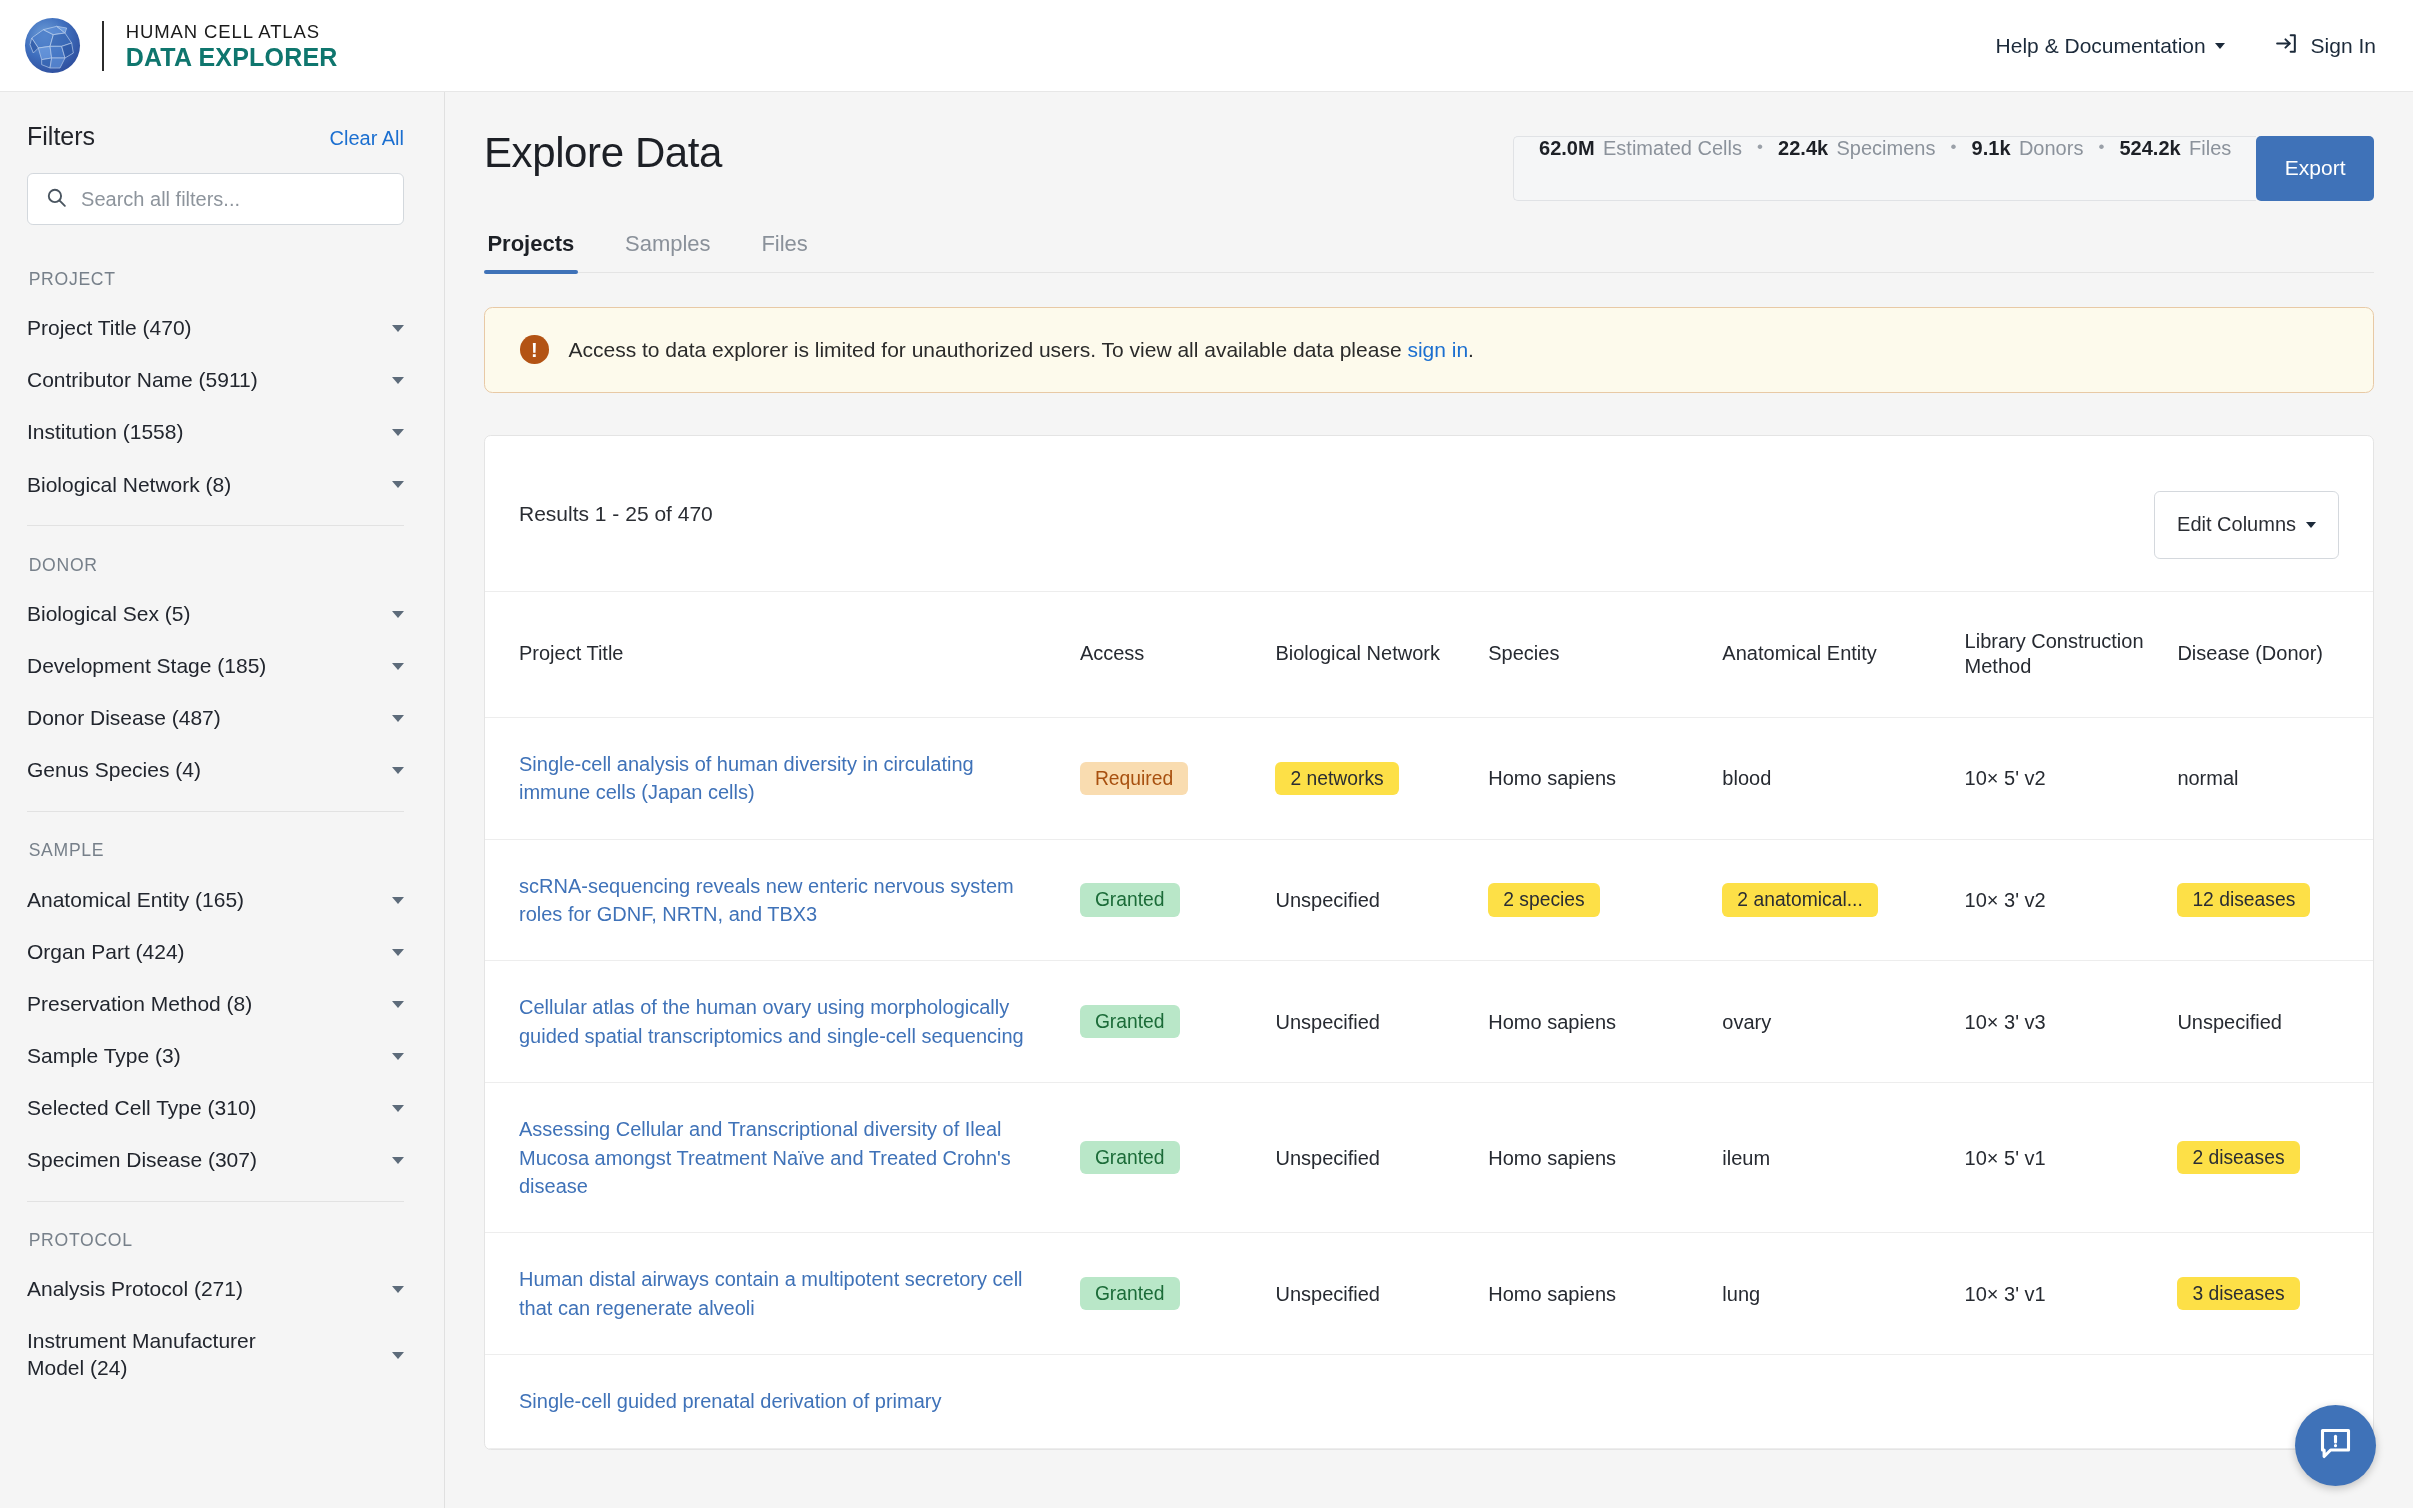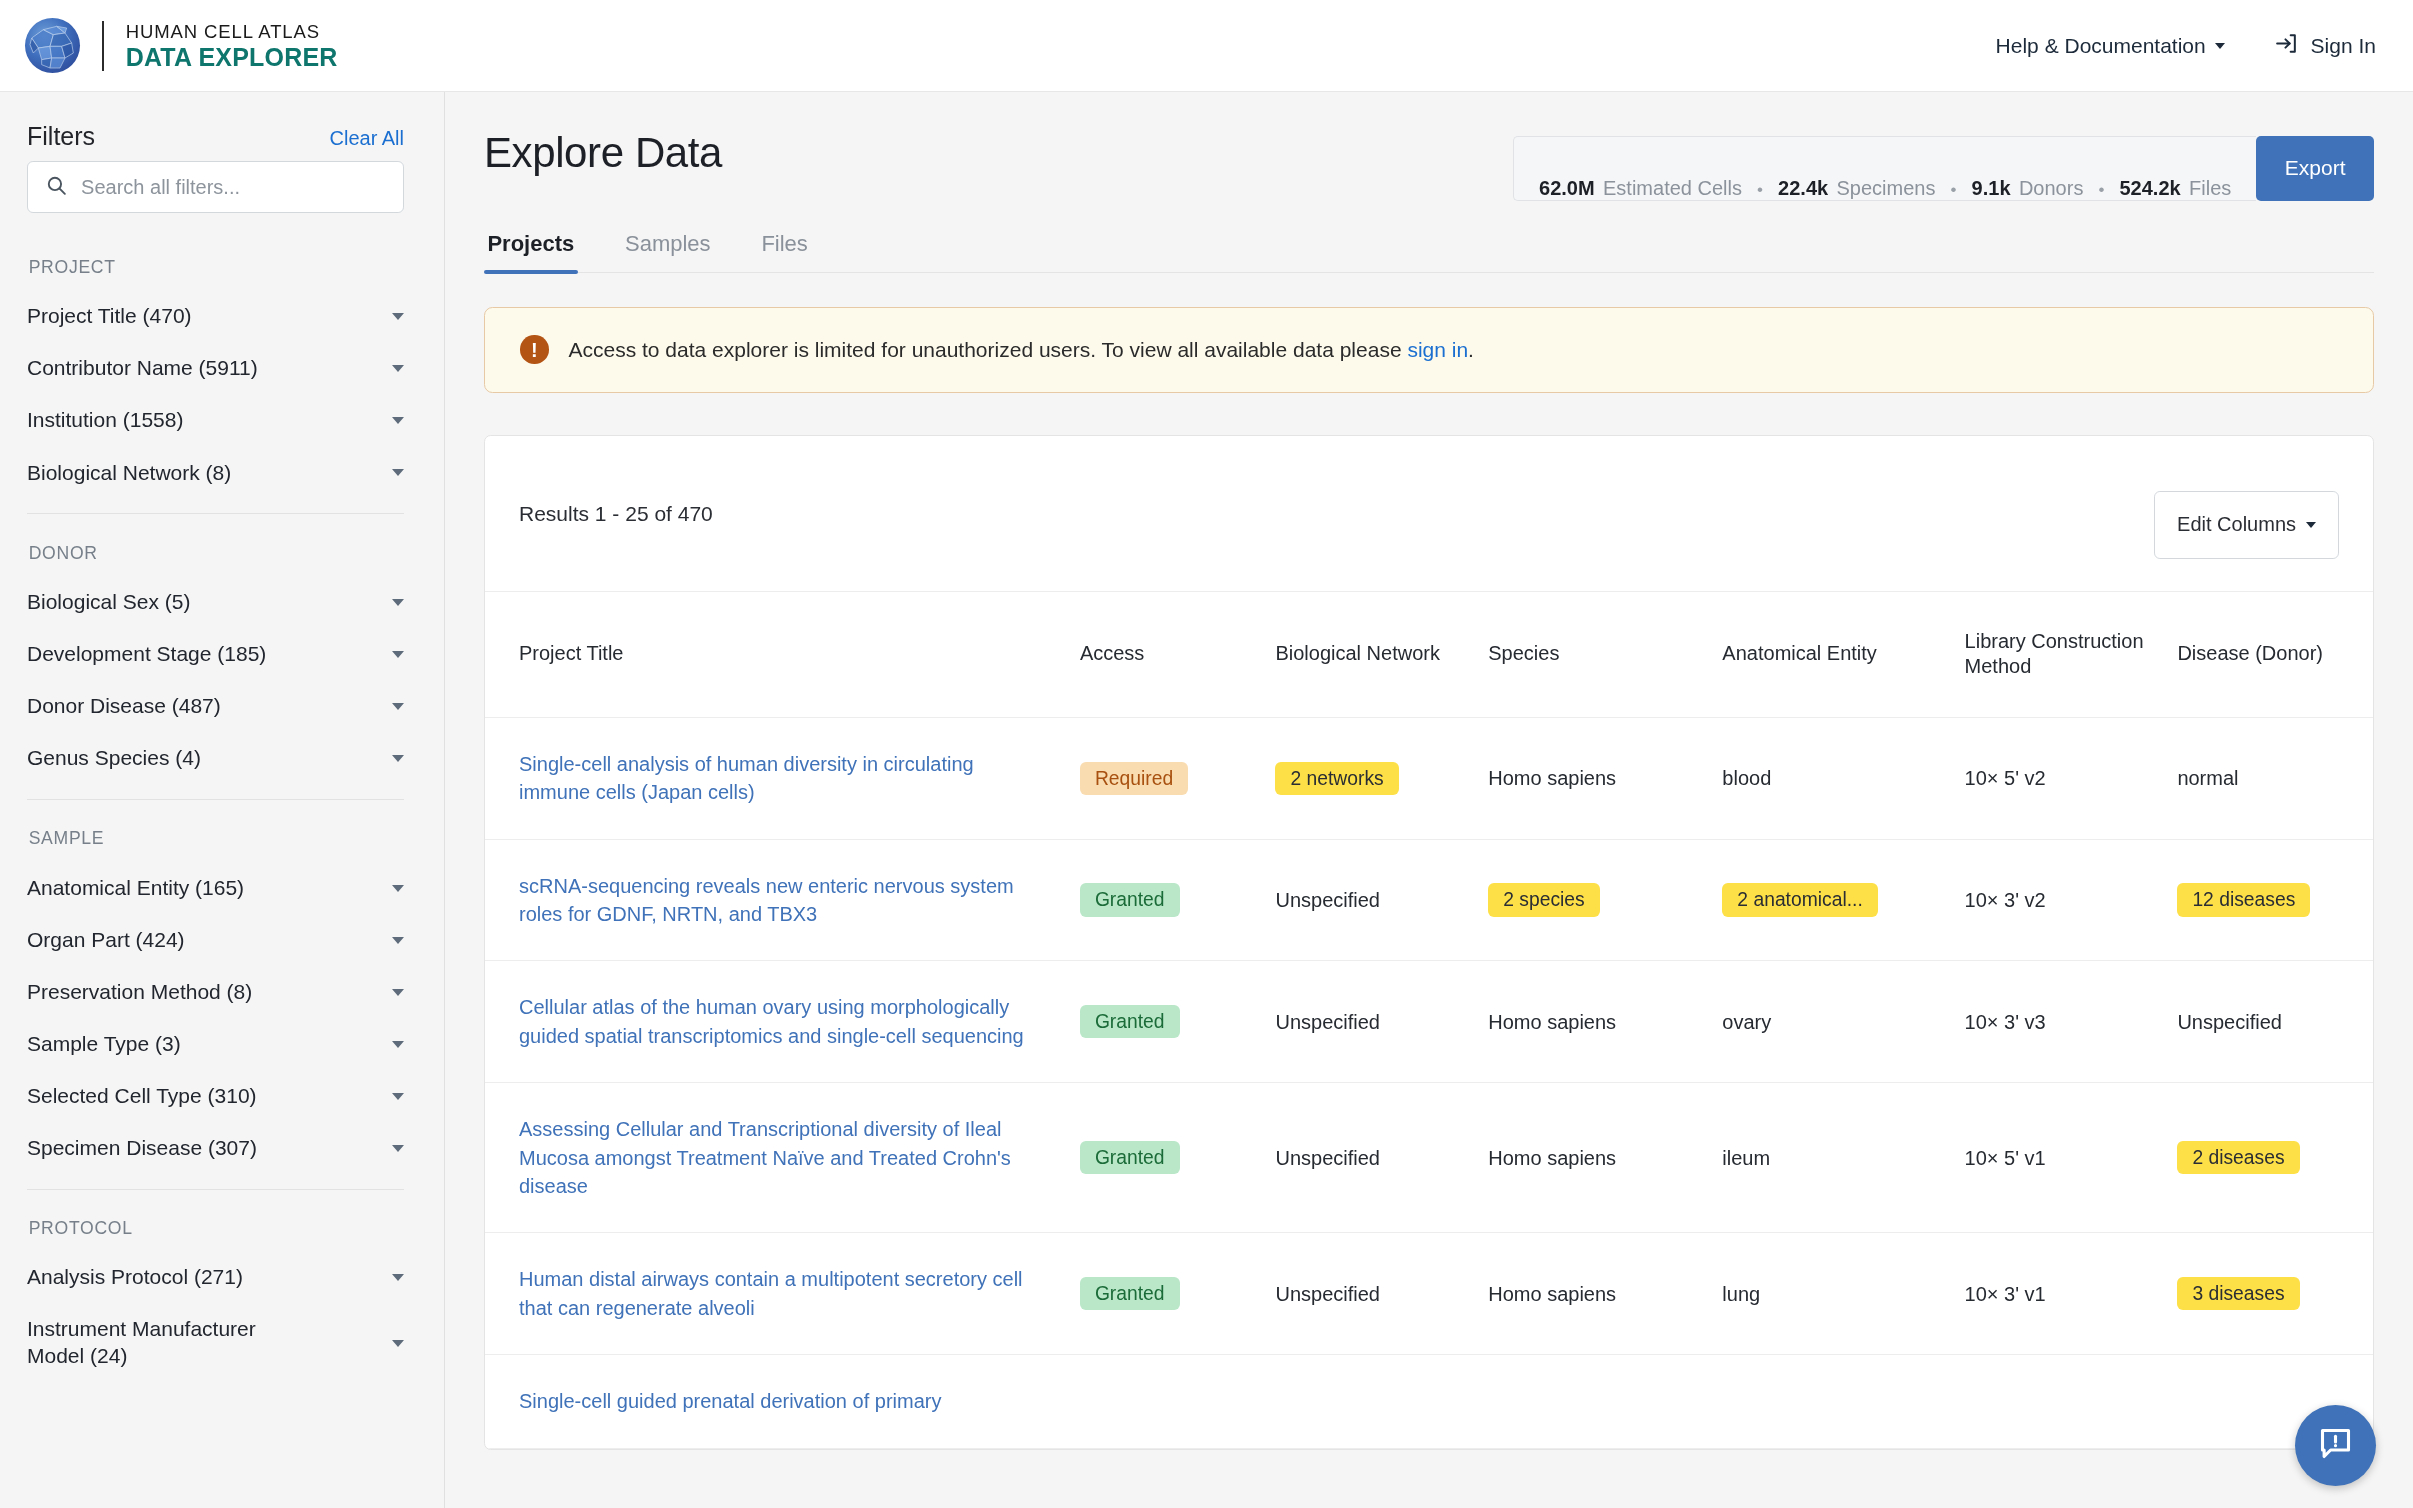--- a/index.html
+++ b/index.html
@@ -53,21 +53,21 @@
 
   
   .sidebar {
     width: 445px; flex: none; background: #f5f5f5;
     border-right: 0.8px solid #e0e0e0;
     padding: 30px 40px 0 27px;
     overflow: hidden; position: relative;
   }
   .filters-head {
     display: flex; align-items: baseline; justify-content: space-between;
-    margin-bottom: 10px;
+    margin-bottom: 22px;
   }
   .filters-title { font-size: 25px; color: #22242a; font-weight: 400; }
   .clear-all { font-size: 20px; color: #1b6fd0; cursor: pointer; }
   .search-box {
     height: 52px; background: #fff; border: 0.8px solid #d3d8dd; border-radius: 5.9px;
     display: flex; align-items: center; gap: 13.4px; padding: 0 17px;
     margin-bottom: 44px;
   }
   .search-box input {
     border: 0; outline: 0; font-size: 20px; color: #555; flex: 1;
@@ -92,21 +92,21 @@
 
   
   .main {
     flex: 1; padding: 37px 39px 0 39px; overflow: hidden; position: relative;
   }
   .main-head { display: flex; align-items: flex-start; justify-content: space-between; }
   .page-title { font-size: 42px; font-weight: 400; color: #1d2026; letter-spacing: -0.4px; }
   .summary-wrap { display: flex; align-items: stretch; margin-top: 6.7px; }
   .summary-pill {
     background: #f5f6f7; border: 0.8px solid #e0e2e5; border-right: 0;
-    border-radius: 5px 0 0 5px; display: flex; align-items: flex-end;
+    border-radius: 5px 0 0 5px; display: flex; align-items: flex-start;
     padding: 0 25px; font-size: 20px; color: #8b929b; gap: 8.4px; height: 65px;
   }
   .summary-pill b { color: #1d2026; font-weight: 700; }
   .summary-dot { color: #9aa0a8; margin: 0 6.7px; font-size: 17px; }
   .export-btn {
     background: #3f72b8; color: #fff; font-size: 21px; border: 0;
     border-radius: 5px; padding: 0 28.5px; height: 65px; cursor: pointer;
     font-family: "Liberation Sans", sans-serif;
   }
 

